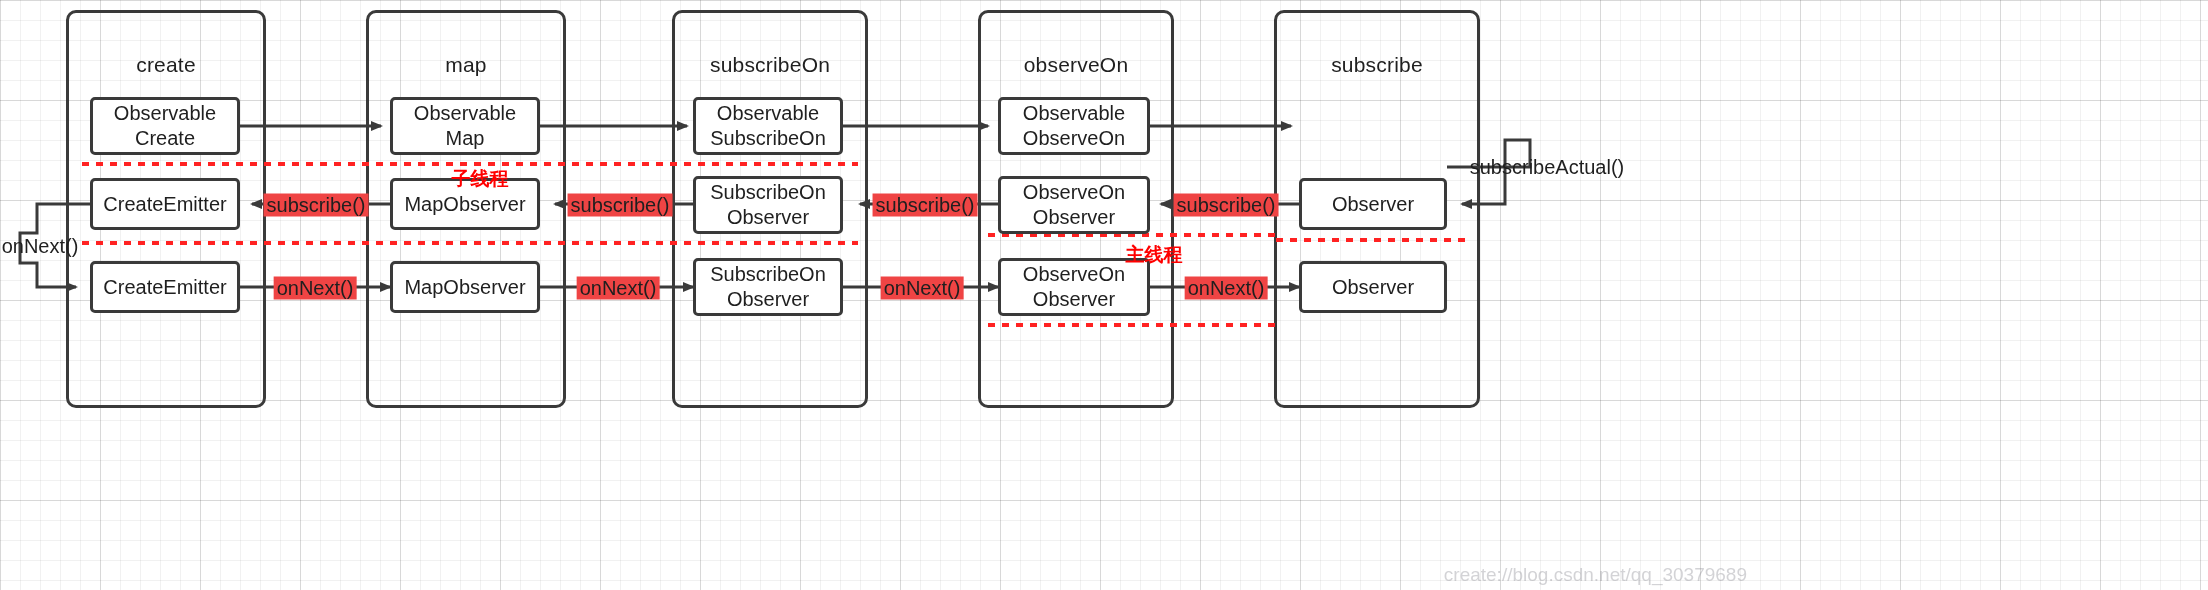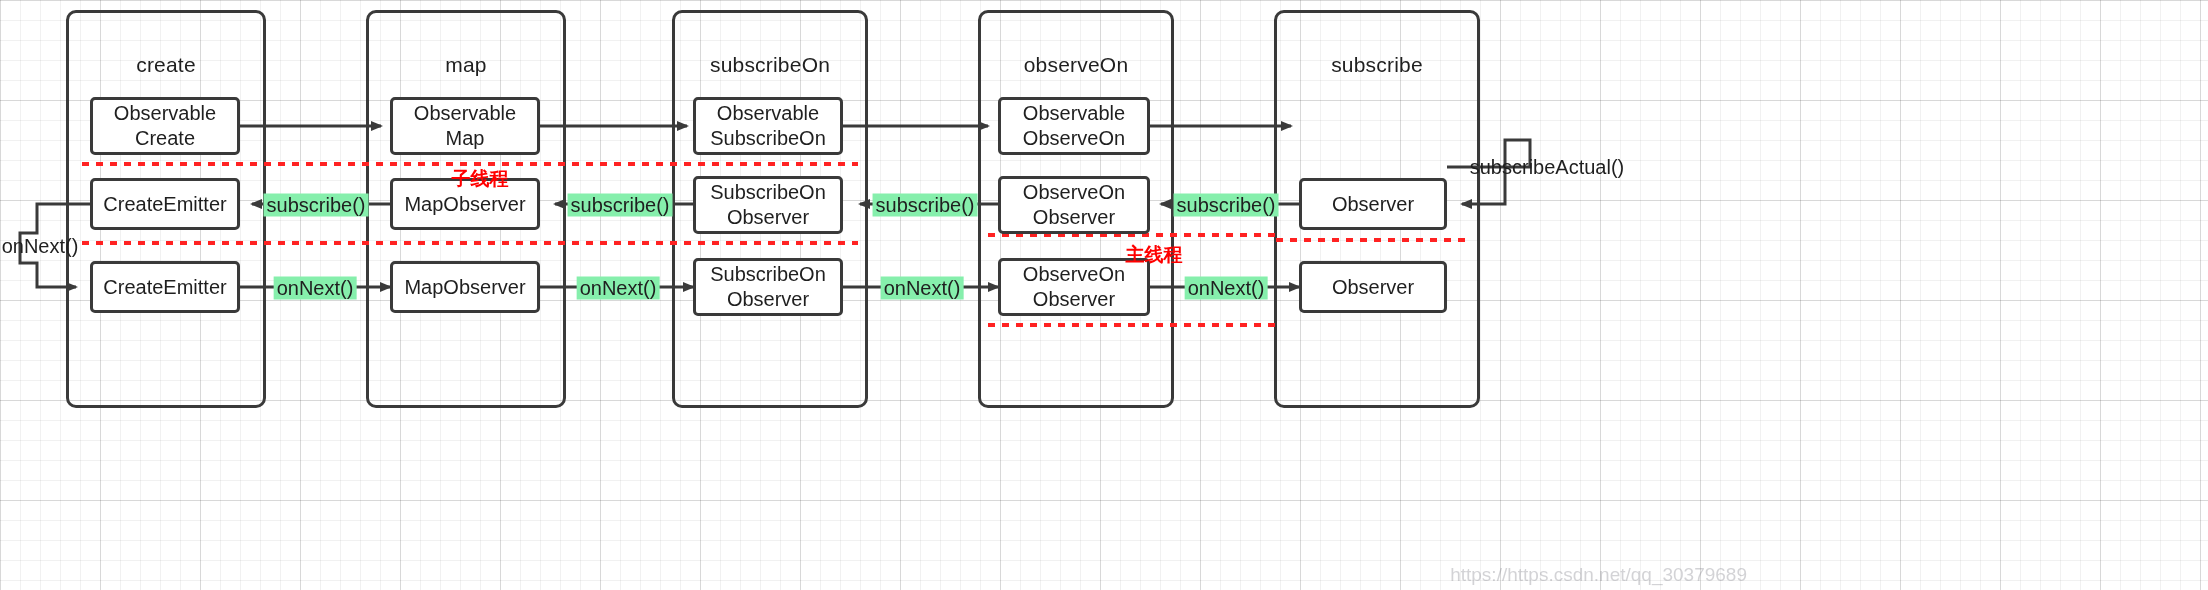--- a/index.html
+++ b/index.html
@@ -55,21 +55,21 @@
     justify-content:center;
     text-align:center;
     font-size:20px;
     line-height:1.25;
     color:#1f1f1f;
     white-space:pre-line;
     z-index:5;
   }
   .edge-label{
     position:absolute;
-    background:#86efac;
+    background:#ef4444;
     font-size:20px;
     color:#1f1f1f;
     padding:0 3px;
     white-space:nowrap;
     z-index:6;
     transform:translate(-50%,-50%);
   }
   .thread-label{
     position:absolute;
     font-size:19px;
@@ -201,15 +201,15 @@
   <div class="edge-label" style="left:922px;top:288px;">onNext()</div>
   <div class="edge-label" style="left:1226px;top:288px;">onNext()</div>
 
   <div class="edge-label" style="left:40px;top:246px;background:transparent;">onNext()</div>
 
   <div class="edge-label" style="left:1547px;top:167px;background:transparent;">subscribeActual()</div>
 
   <div class="thread-label" style="left:480px;top:179px;">子线程</div>
   <div class="thread-label" style="left:1154px;top:255px;">主线程</div>
 
-  <div class="watermark">https://https.csdn.net/qq_30379689</div>
+  <div class="watermark">create://blog.csdn.net/qq_30379689</div>
 
 </div>
 
 </body></html>

